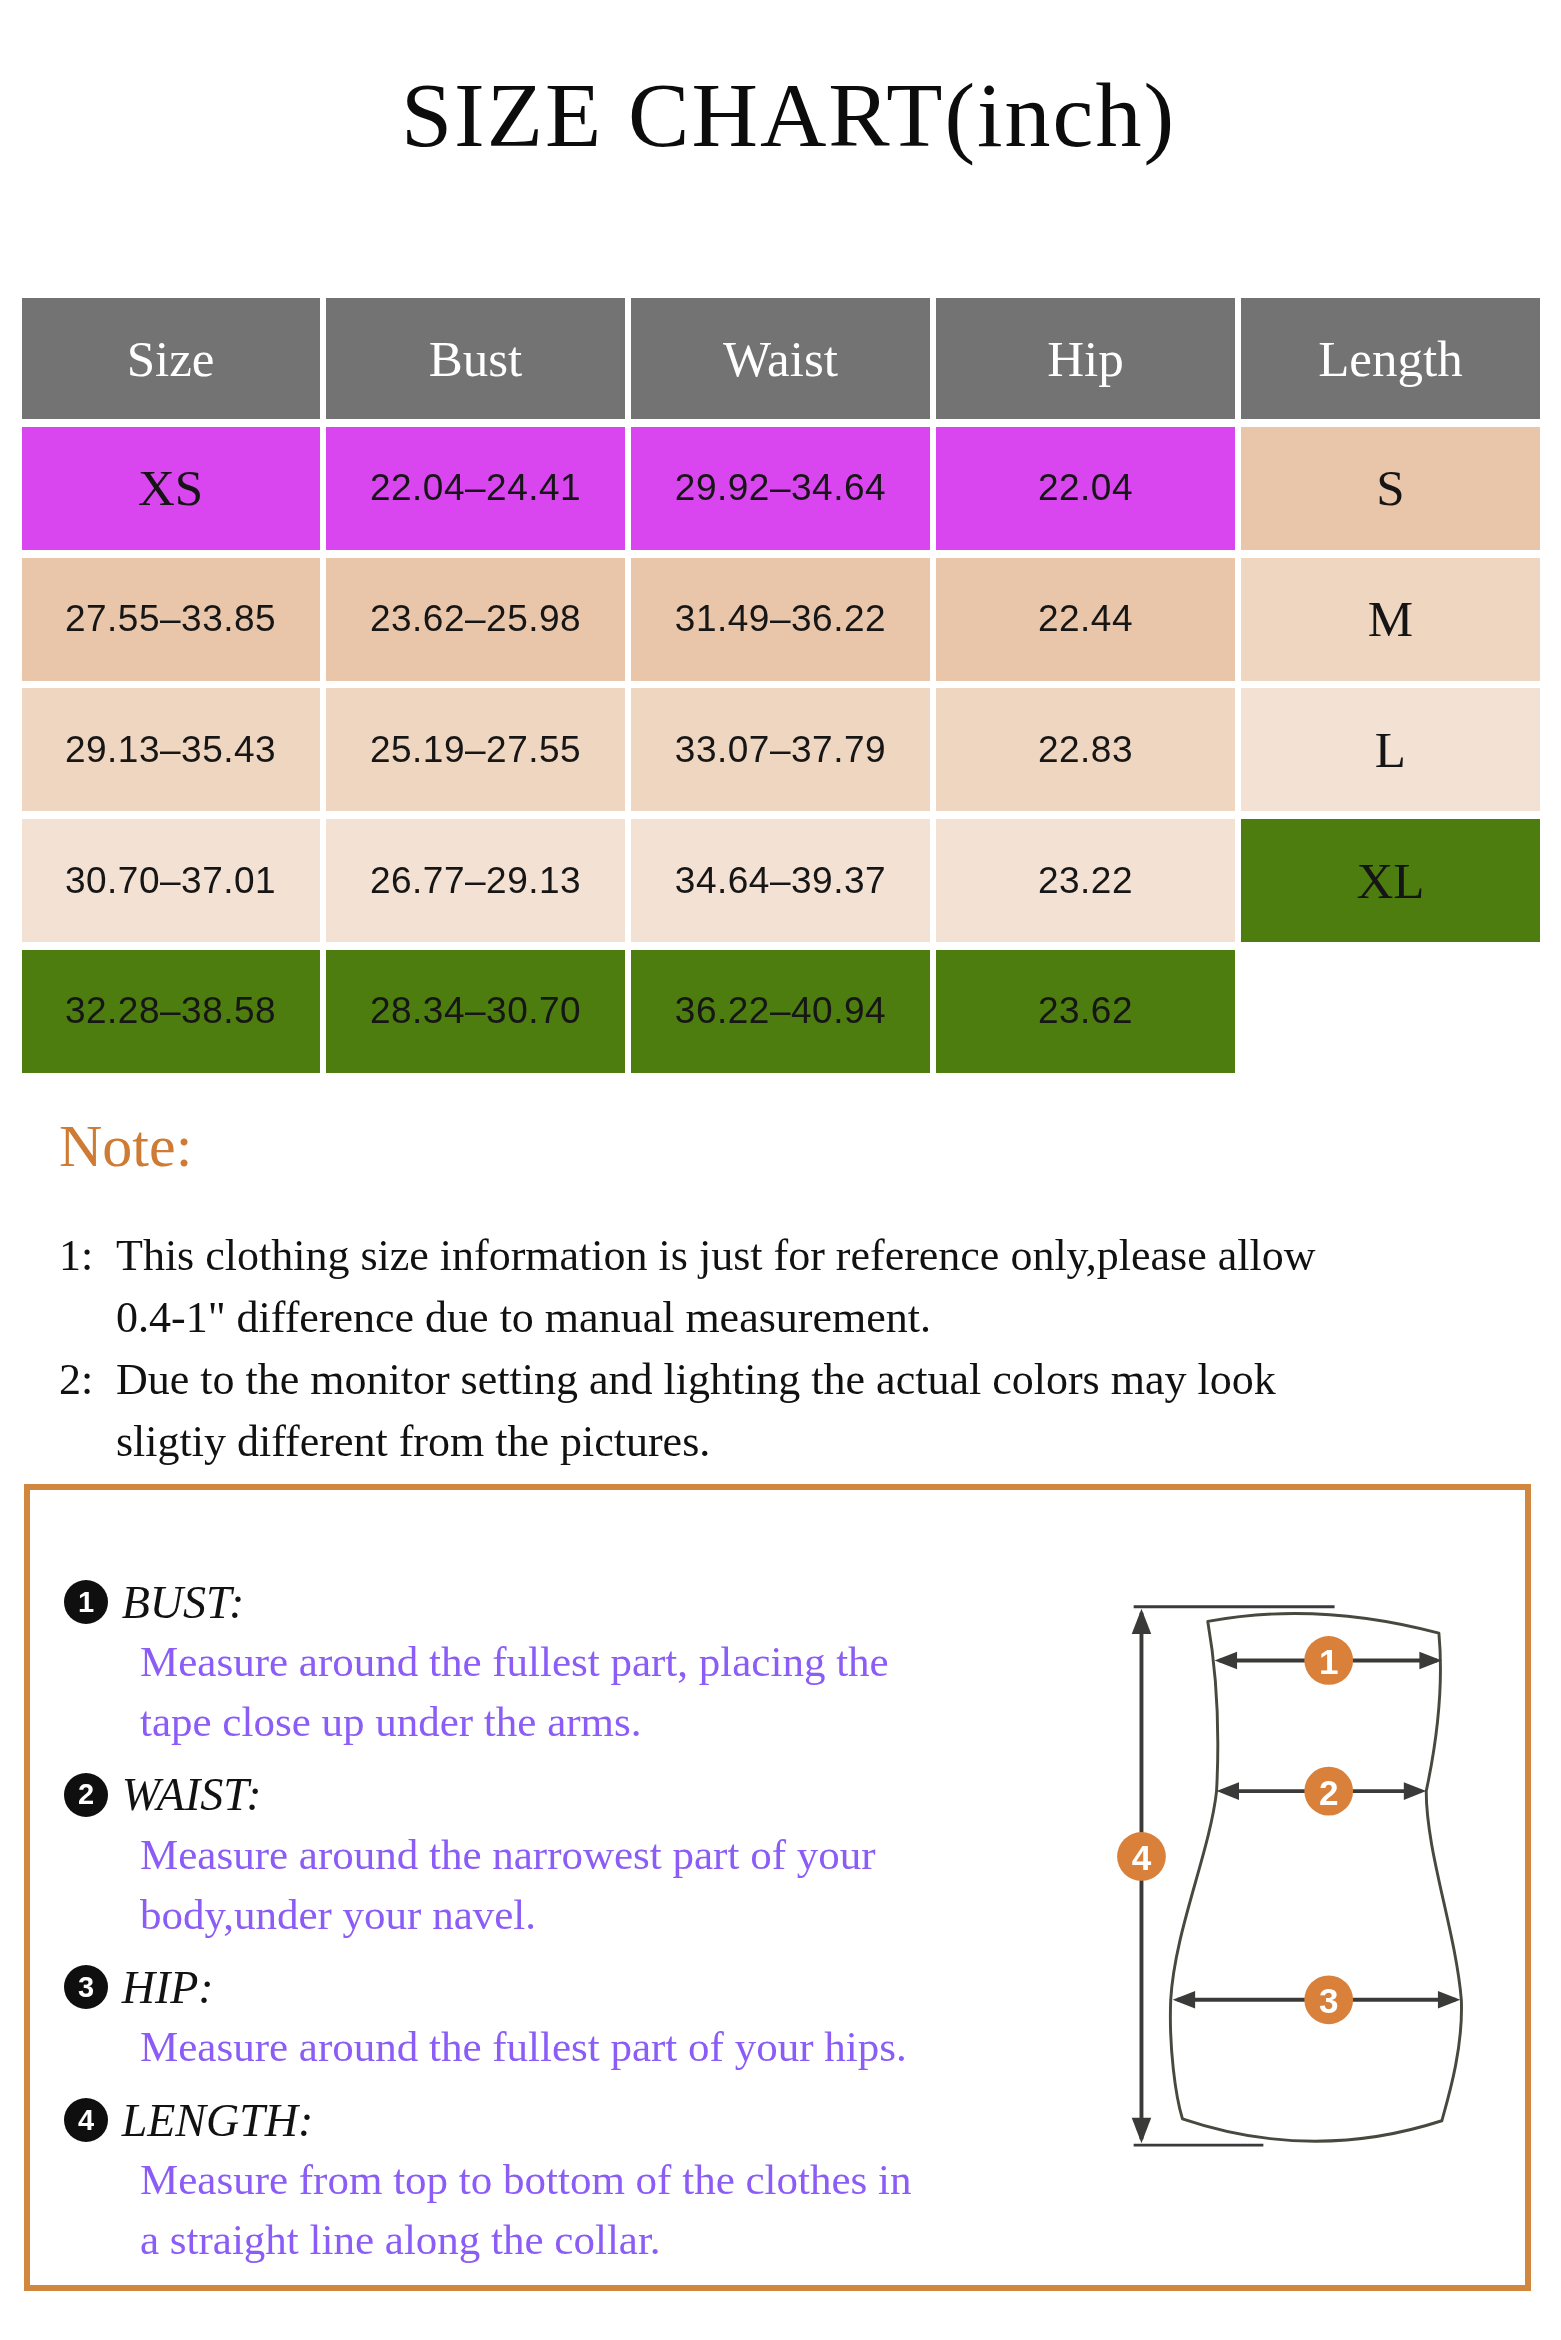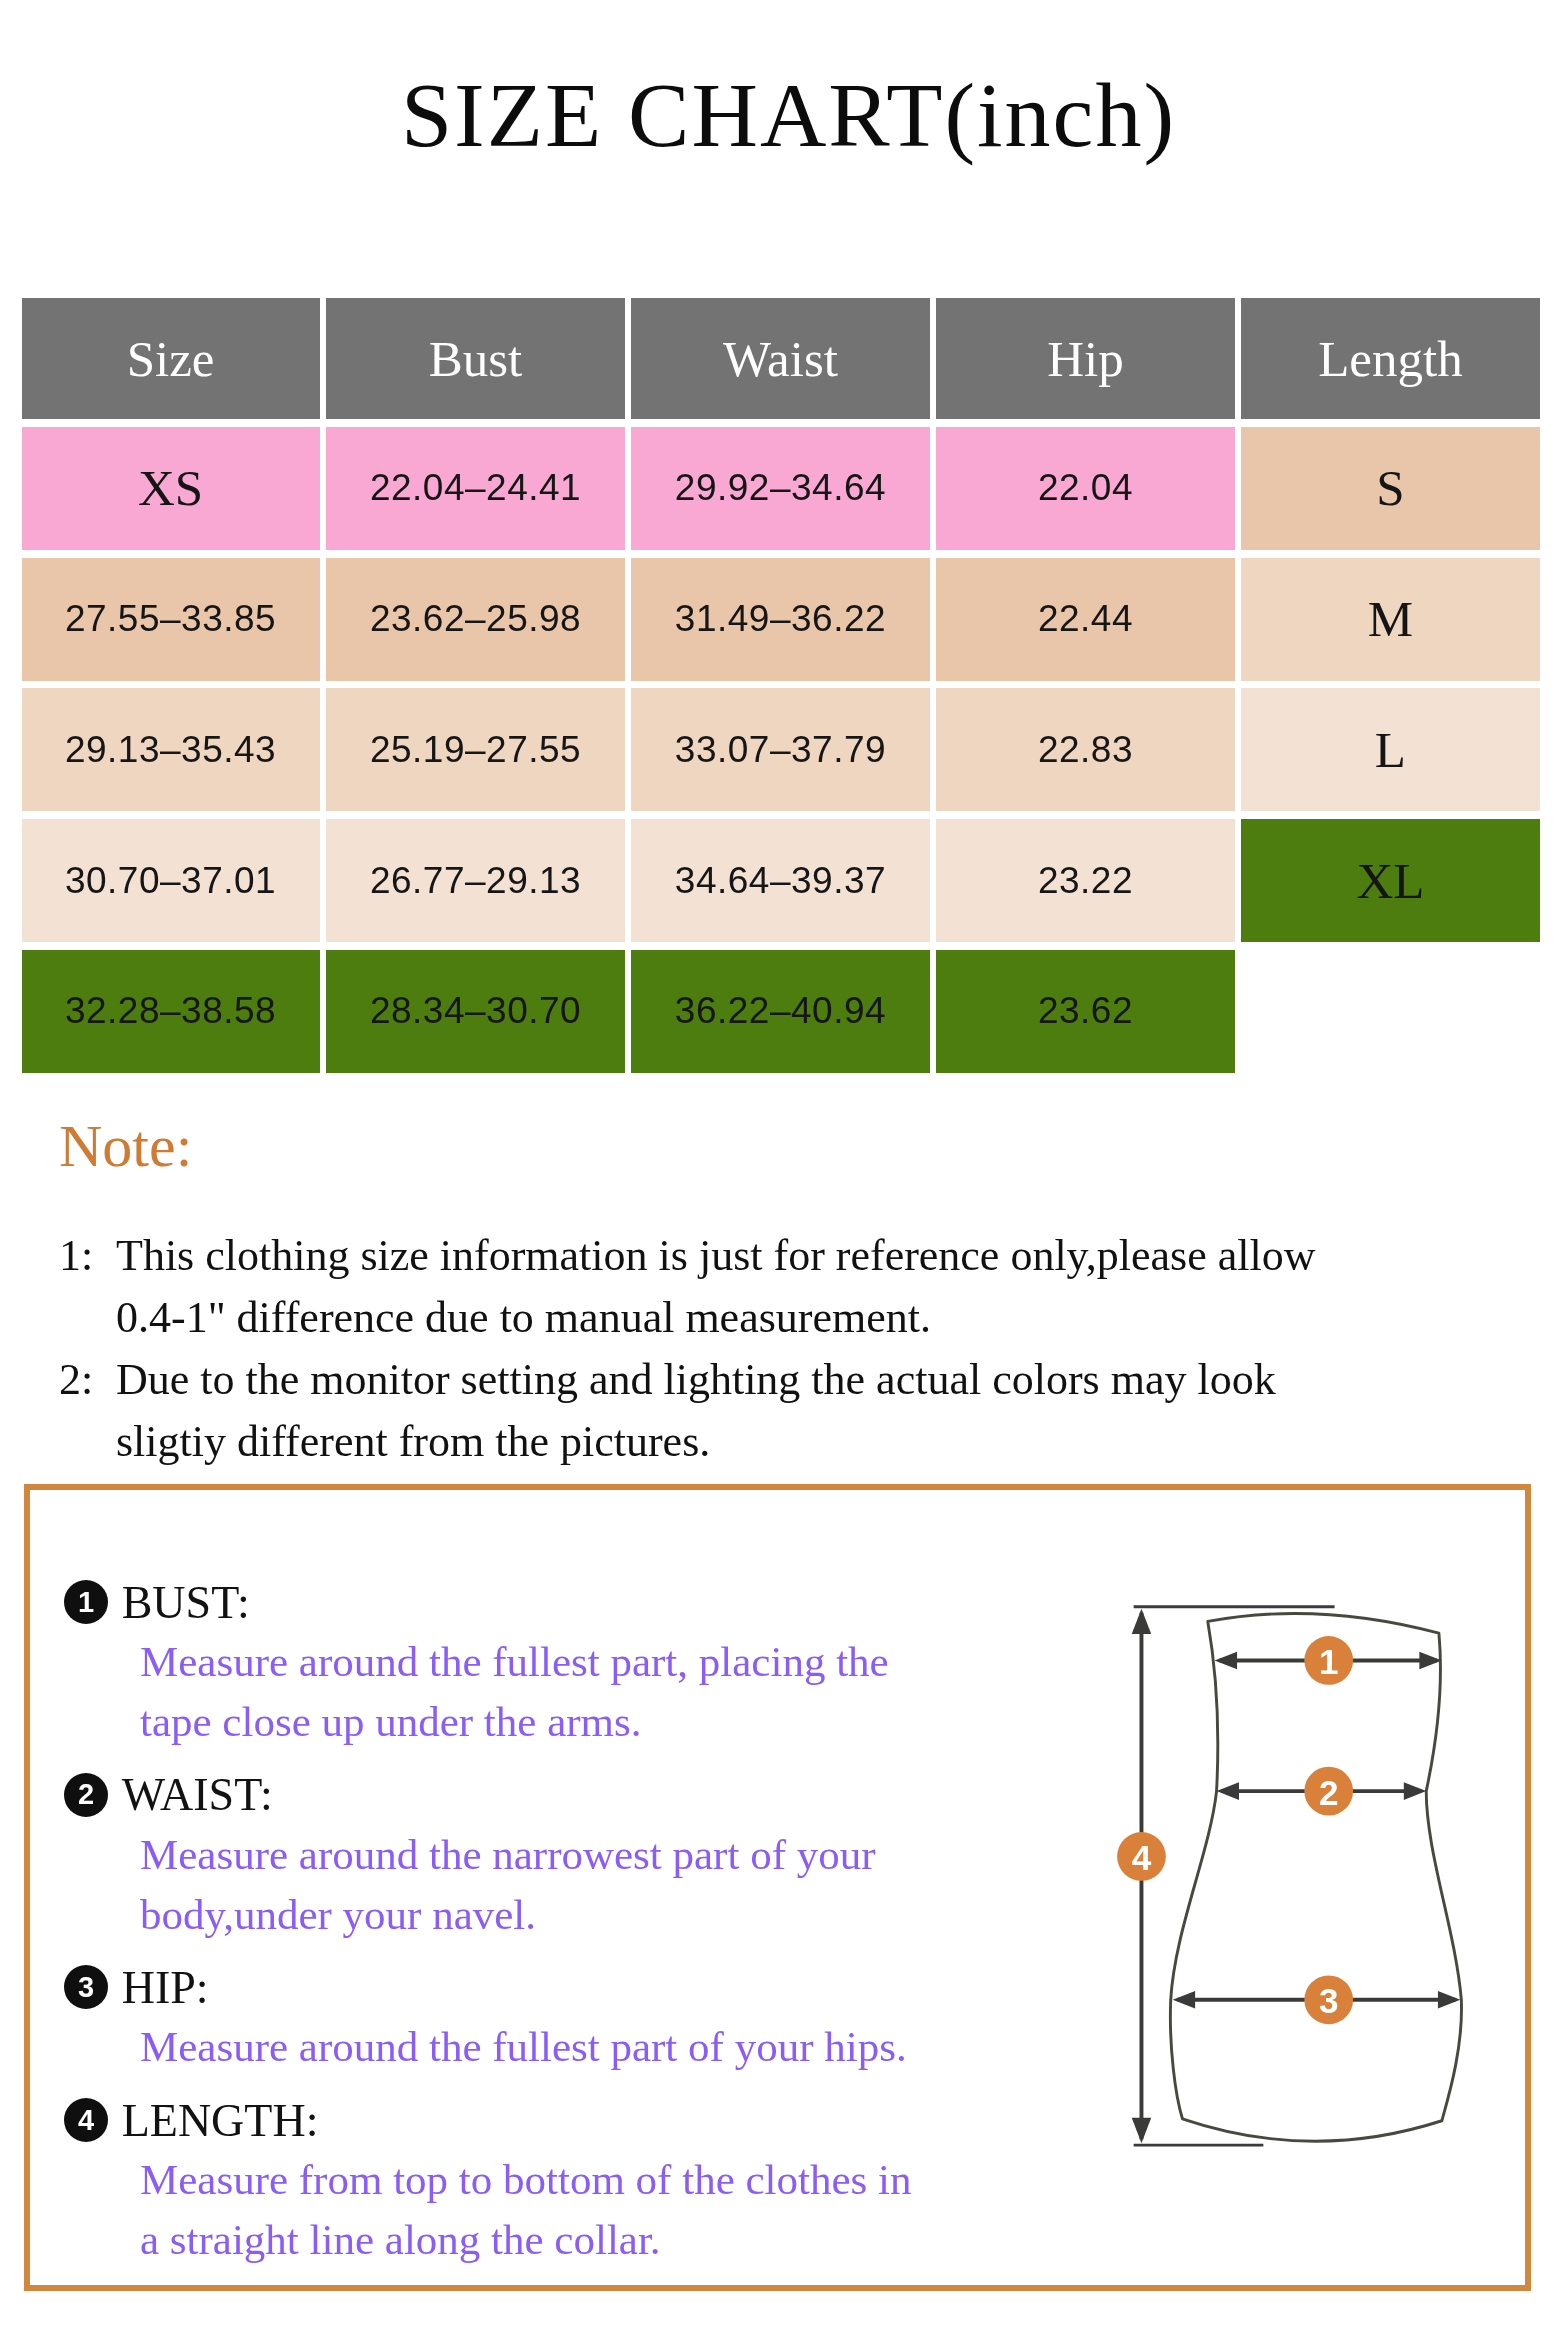--- a/index.html
+++ b/index.html
@@ -18,21 +18,21 @@
     display:grid;grid-template-columns:repeat(5,1fr);gap:7.8px 6.8px;
   }
   .cell{display:flex;align-items:center;justify-content:center;}
   .c-h{height:121px;background:#737373;color:#ffffff;font-size:51px;}
   .c-sz{font-size:51px;color:#151515;}
   .c-num{
     font-family:"Liberation Sans", sans-serif;font-size:37px;color:#161616;
     letter-spacing:0.5px;
   }
   .c-d{height:123px;}
-  .r0{background:#f9a8d4;}
+  .r0{background:#d946ef;}
   .r1{background:#E9C6AA;}
   .r2{background:#EFD6C0;}
   .r3{background:#F3E1D3;}
   .r4{background:#4d7c0f;}
   
   .note-heading{
     position:absolute;left:59px;top:1112px;font-size:60px;color:#CE7B35;
   }
   .note-list{
     position:absolute;left:59px;top:1225px;width:1463px;
@@ -49,21 +49,21 @@
     position:absolute;left:64px;top:1572px;width:965px;
   }
   .g-item{margin-bottom:12.7px;}
   .g-head{display:flex;align-items:center;gap:13.7px;height:60px;}
   .g-badge{
     width:44px;height:44px;border-radius:50%;background:#0f0f0f;color:#fff;
     display:flex;align-items:center;justify-content:center;
     font-family:"Liberation Sans", sans-serif;font-weight:bold;font-size:29px;
     flex:0 0 44px;
   }
-  .g-label{font-size:46px;color:#121212;}
+  .g-label{font-size:46px;color:#121212;font-style:italic;}
   .g-desc{
     margin-left:76px;font-size:43px;line-height:60px;color:#8b5cf6;
   }
   
   .diagram{position:absolute;left:1073px;top:1560px;}
   .diagram text{
     font-family:"Liberation Sans", sans-serif;font-weight:bold;fill:#ffffff;
   }
 </style>
 </head>

